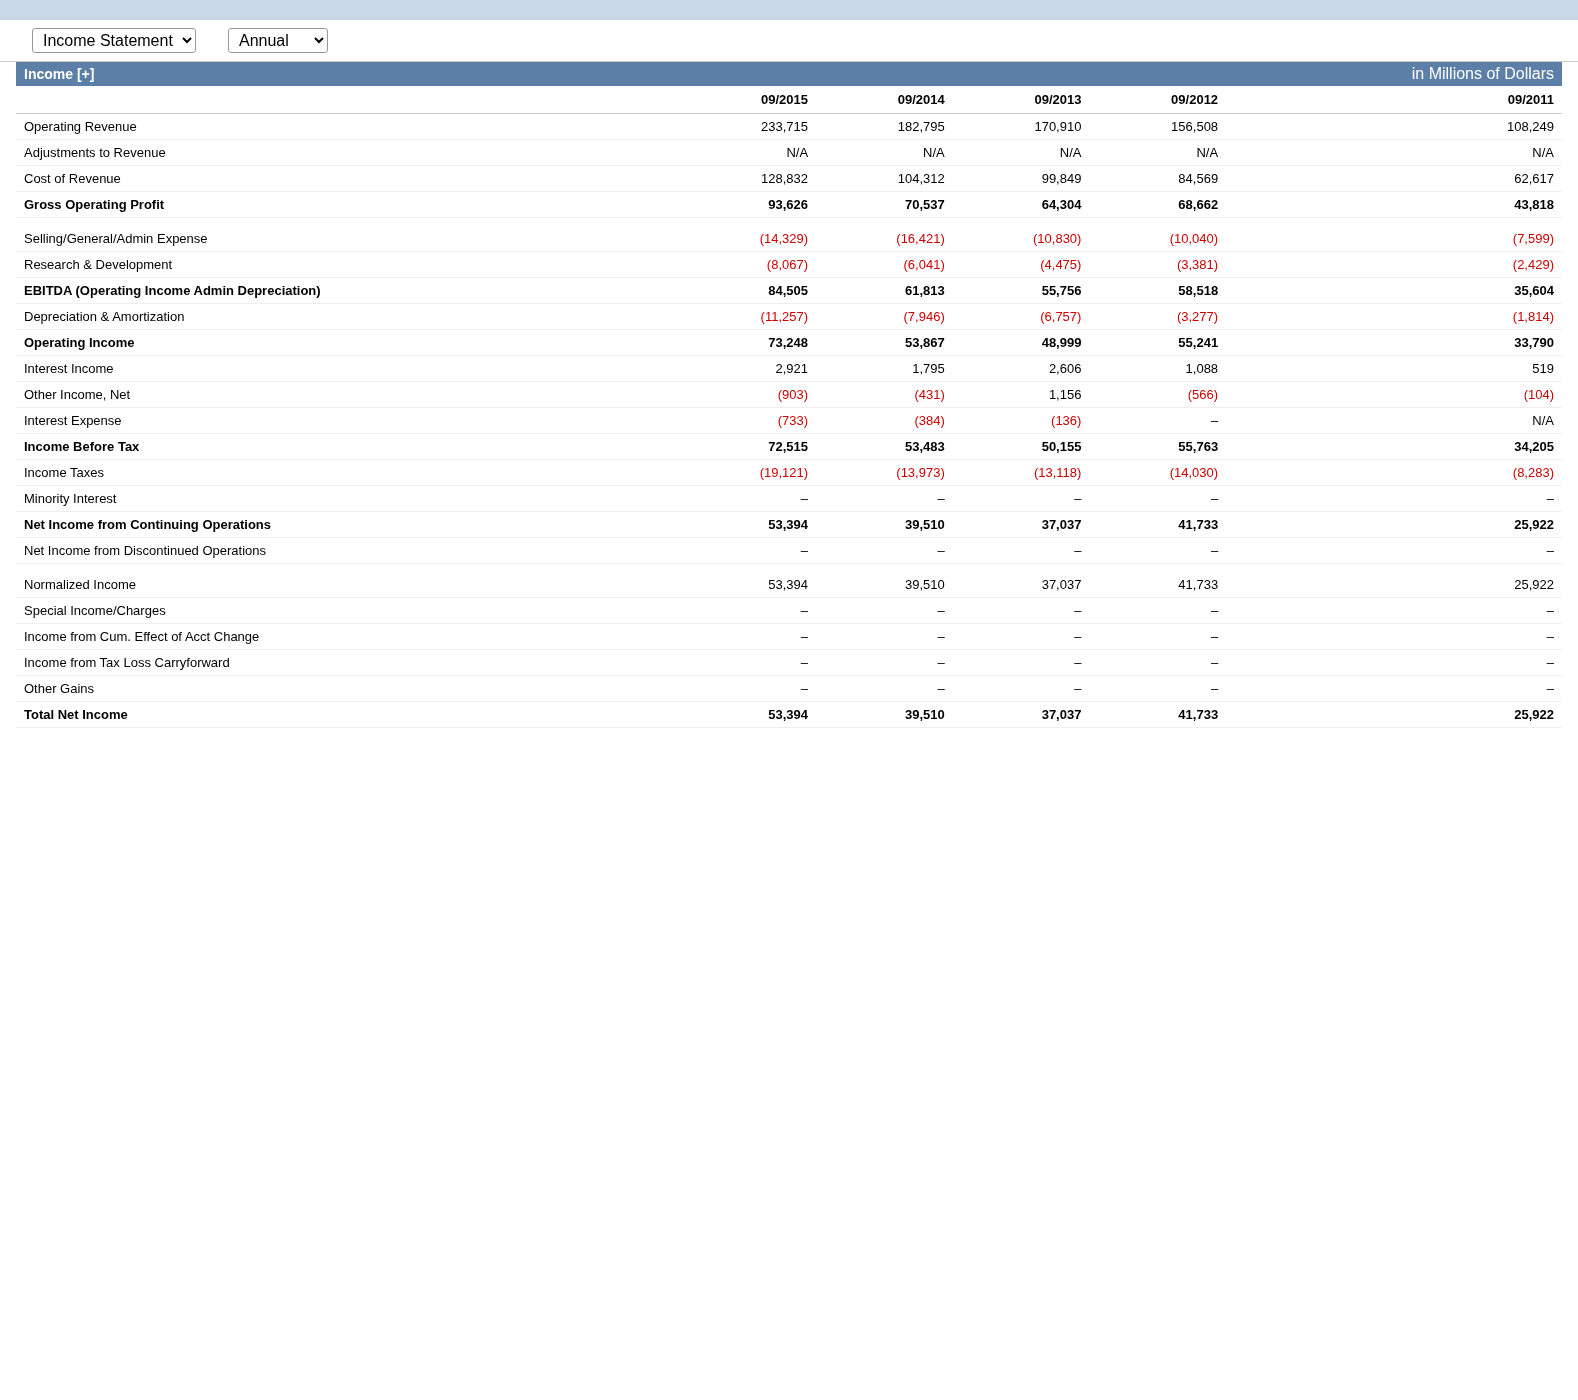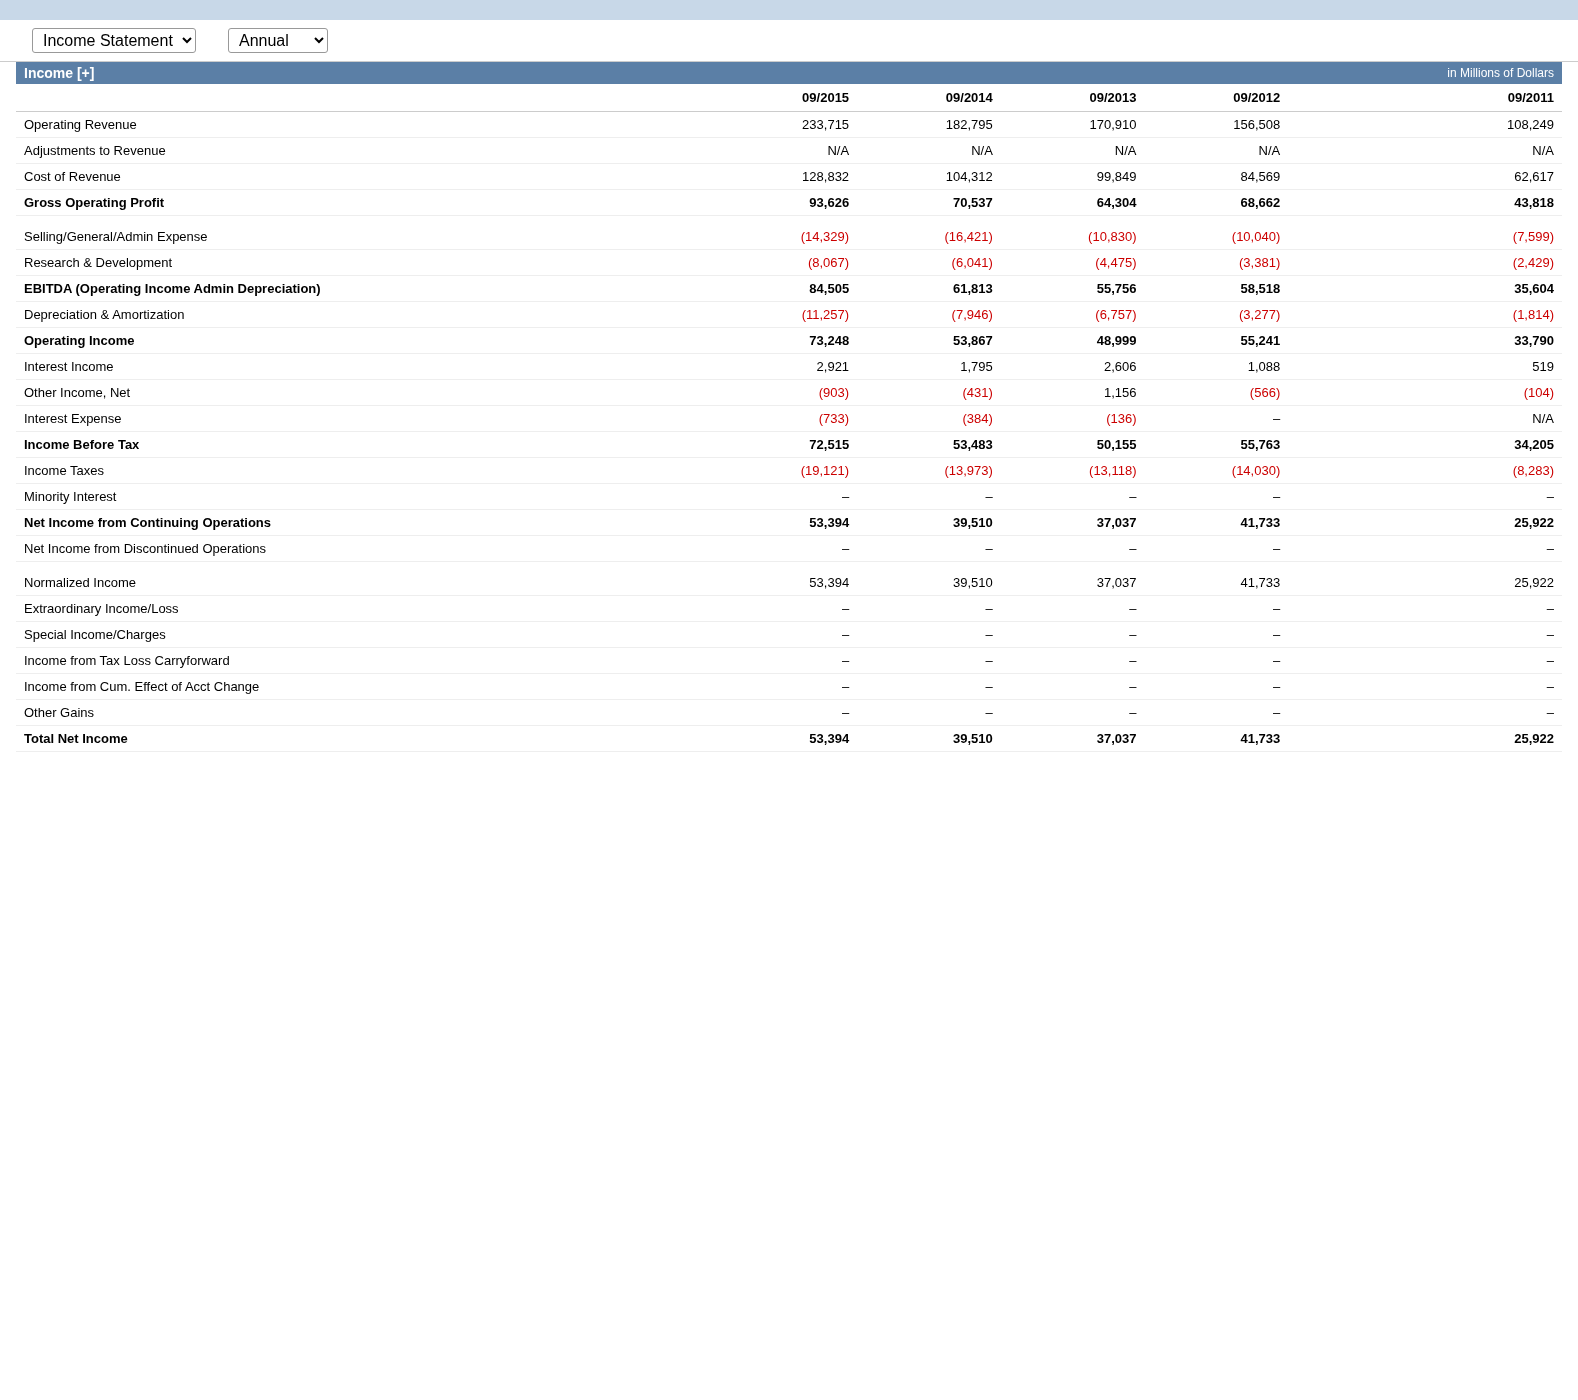--- a/index.html
+++ b/index.html
@@ -46,21 +46,21 @@
 
     .section-header-row td {
       background: #5b7fa6;
       color: #fff;
       font-weight: bold;
       font-size: 14px;
       padding: 3px 8px;
     }
     .section-header-row td:last-child {
       text-align: right;
-      font-size: 12px;
+      font-size: 16px;
       font-weight: normal;
     }
 
     .col-header-row td {
       font-weight: bold;
       font-size: 13px;
       padding: 6px 8px;
       text-align: right;
       border-bottom: 1px solid #ccc;
     }
@@ -288,45 +288,37 @@
         </tr>
         <tr class="data-row">
           <td>Normalized Income</td>
           <td>53,394</td>
           <td>39,510</td>
           <td>37,037</td>
           <td>41,733</td>
           <td>25,922</td>
         </tr>
         <tr class="data-row">
-          <td>Extraordinary Income/Loss</td>
-          <td>–</td>
-          <td>–</td>
-          <td>–</td>
-          <td>–</td>
-          <td>–</td>
-        </tr>
-        <tr class="data-row">
           <td>Special Income/Charges</td>
           <td>–</td>
           <td>–</td>
           <td>–</td>
           <td>–</td>
           <td>–</td>
         </tr>
         <tr class="data-row">
+          <td>Income from Cum. Effect of Acct Change</td>
+          <td>–</td>
+          <td>–</td>
+          <td>–</td>
+          <td>–</td>
+          <td>–</td>
+        </tr>
+        <tr class="data-row">
           <td>Income from Tax Loss Carryforward</td>
-          <td>–</td>
-          <td>–</td>
-          <td>–</td>
-          <td>–</td>
-          <td>–</td>
-        </tr>
-        <tr class="data-row">
-          <td>Income from Cum. Effect of Acct Change</td>
           <td>–</td>
           <td>–</td>
           <td>–</td>
           <td>–</td>
           <td>–</td>
         </tr>
         <tr class="data-row">
           <td>Other Gains</td>
           <td>–</td>
           <td>–</td>

